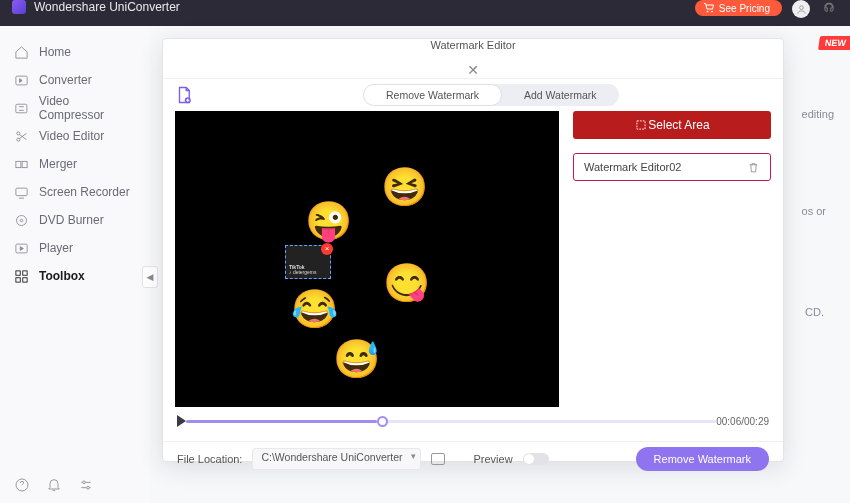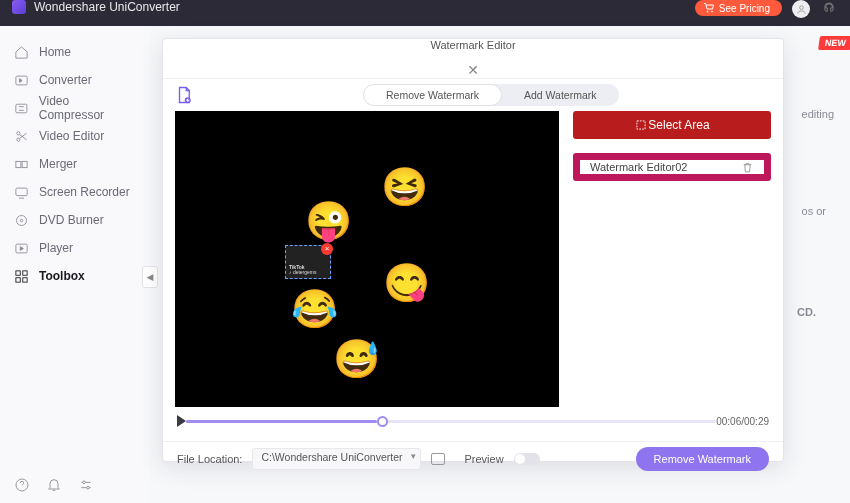--- a/index.html
+++ b/index.html
@@ -38,21 +38,21 @@
   .mid { display:flex; padding:0 12px; gap:14px; }
   .preview { width:384px; height:296px; background:#000; position:relative; }
   .emoji { position:absolute; font-size:38px; }
   .wm-box { position:absolute; left:110px; top:134px; width:46px; height:34px; border:1px dashed #6aa3ff; background:#222; }
   .wm-box::before { content:""; position:absolute; top:2px; left:2px; width:12px; height:12px; }
   .wm-x { position:absolute; top:-3px; right:-3px; width:12px; height:12px; background:#ff3b30; border-radius:50%; color:#fff; font-size:8px; line-height:12px; text-align:center; cursor:pointer; }
   .wm-label { position:absolute; bottom:3px; left:3px; right:3px; color:#ddd; font-size:5px; line-height:1; }
   
   .side-pane { flex:1; }
   .btn-select { width:100%; height:28px; background:#b91c1c; color:#fff; border:none; border-radius:3px; font-size:12px; display:flex; align-items:center; justify-content:center; cursor:pointer; }
-  .item-card { margin-top:14px; border:7px solid #be185d; border-radius:3px; height:28px; display:flex; align-items:center; padding:0 10px; font-size:11px; color:#444; }
+  .item-card { margin-top:14px; border:1px solid #be185d; border-radius:3px; height:28px; display:flex; align-items:center; padding:0 10px; font-size:11px; color:#444; }
   .item-card .spacer { flex:1; }
   .trash { width:13px; height:13px; cursor:pointer; }
   
   .player-bar { height:28px; display:flex; align-items:center; padding:0 14px; }
   .play { width:0; height:0; border-left:9px solid #3a3a44; border-top:6px solid transparent; border-bottom:6px solid transparent; cursor:pointer; }
   .track { flex:1; height:3px; background:#e8e4f7; position:relative; border-radius:2px; }
   .track .fill { position:absolute; left:0; top:0; bottom:0; width:36%; background:#a28bf0; border-radius:2px; }
   .track .knob { position:absolute; left:36%; top:-4px; width:11px; height:11px; background:#fff; border:2px solid #a28bf0; border-radius:50%; }
   .time { font-size:10px; color:#666; }
   
@@ -170,21 +170,21 @@
   <div><svg viewBox="0 0 24 24" width="16" height="16">
         <path d="M5 8h14M5 16h14" stroke="#999" stroke-width="1.5"></path>
         <circle cx="9" cy="8" r="2" fill="#f9f9fb" stroke="#999" stroke-width="1.5"></circle>
         <circle cx="15" cy="16" r="2" fill="#f9f9fb" stroke="#999" stroke-width="1.5"></circle>
       </svg></div>
 </div>
 
 <span class="new-badge">NEW</span>
 <span class="bg-text" style="top:108px; right:16px;">editing</span>
 <span class="bg-text" style="top:205px; right:24px;">os or</span>
-<span class="bg-text" style="top:306px; right:34px;font-weight:bold;">CD.</span>
+<span class="bg-text" style="top:306px; right:26px;">CD.</span>
 
 <div class="modal">
   <div class="modal-head">
     <span>Watermark Editor</span>
     <span class="spacer"></span>
     <span class="close-x">✕</span>
   </div>
   <div class="modal-toolbar">
     <svg class="addfile" viewBox="0 0 24 24">
         <path d="M6 2h9l4 4v16H6z" fill="none" stroke="#7a5ef0" stroke-width="1.8"></path>
@@ -230,17 +230,17 @@
     <div class="track">
       <div class="fill"></div>
       <div class="knob"></div>
     </div>
     <span class="time">00:06/00:29</span>
   </div>
   <div class="footer-bar">
     <span>File Location:</span>
     <span class="loc-field">C:\Wondershare UniConverter</span>
     <span class="folder"></span>
-    <span style="margin-left:9px;">Preview</span>
+    <span style="margin-left:18px;">Preview</span>
     <span class="toggle"></span>
     <button class="btn-remove">Remove Watermark</button>
   </div>
 </div>
 
 </body></html>

